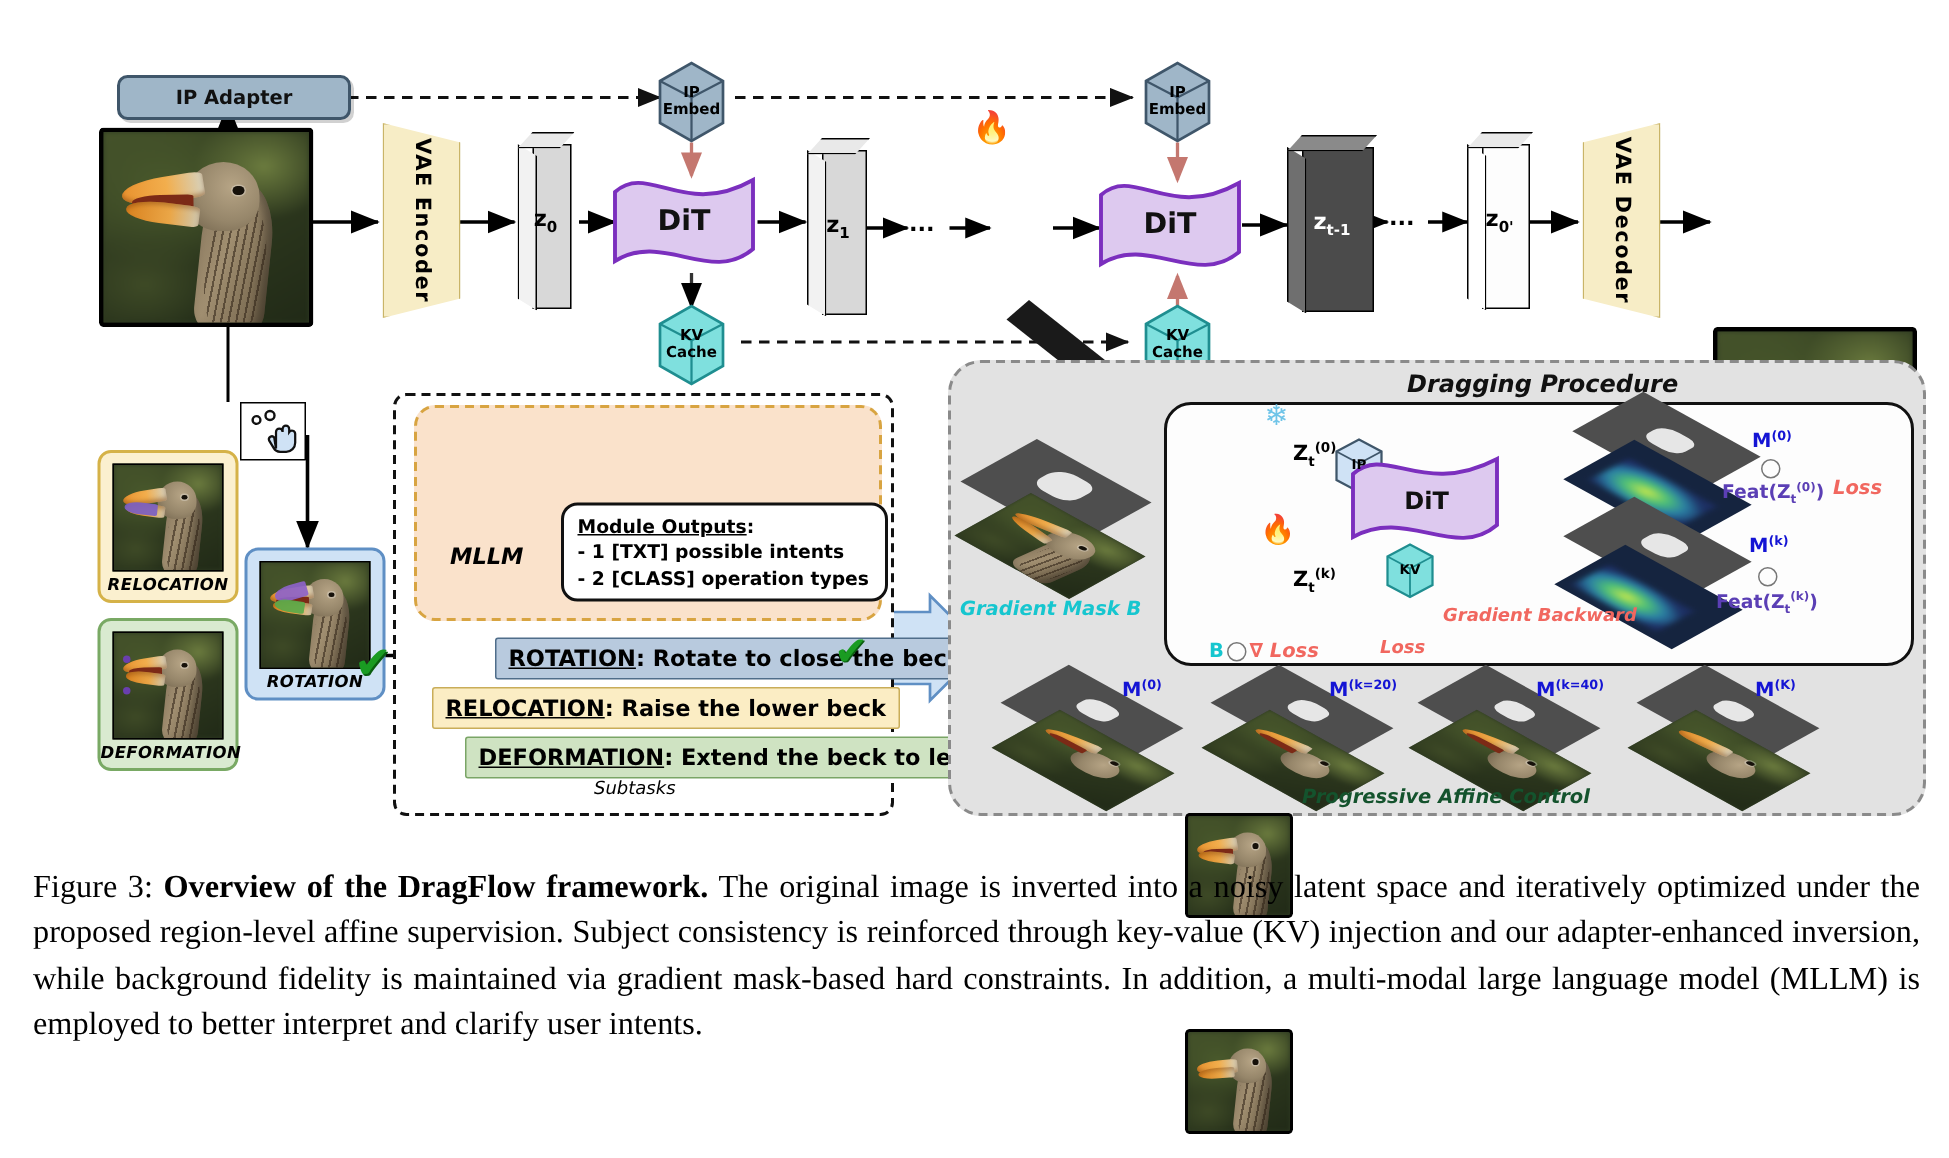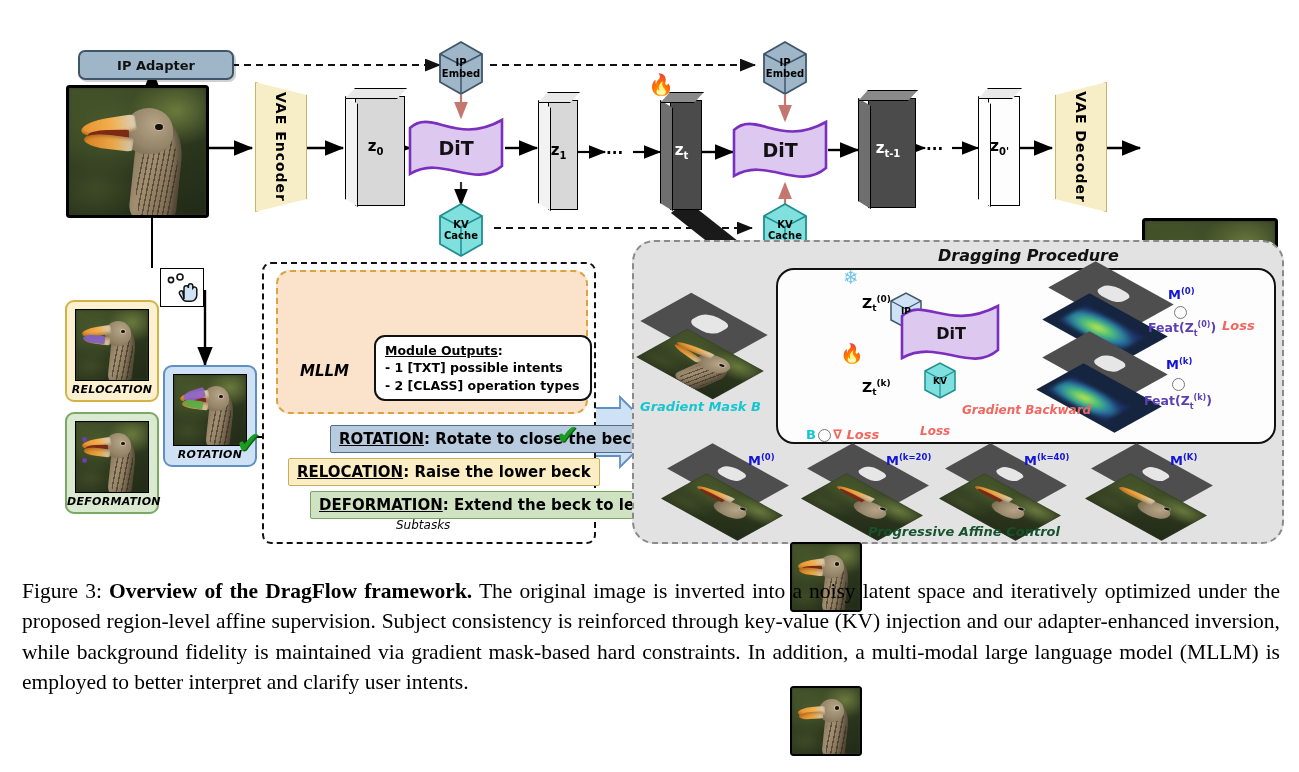--- a/index.html
+++ b/index.html
@@ -275,21 +275,21 @@
   </div>
 
   <div class="abs ipadapter" style="left:78px;top:50px;width:152px;height:26px;">
     <span>IP Adapter</span>
   </div>
 
   <div class="abs vae vae-l" style="left:255px;top:82px;width:50px;height:128px;">
     <span>VAE  Encoder</span>
   </div>
 
-  <div class="slab light" style="left:345px;top:88px;width:60px;height:118px;text-decoration:underline;">
+  <div class="slab light" style="left:345px;top:88px;width:36px;height:118px;text-decoration:underline;">
     <div class="face"></div>
       <div class="side"></div>
       <div class="top"></div>
     <div class="lbl">z<sub>0</sub></div>
   </div>
 
   <div class="dit" style="left:404px;top:112px;width:104px;height:72px;">
     <svg width="104" height="72" style="overflow:visible">
       <path d="M6,16 C28,-4 52,34 98,8 L98,54 C70,78 38,42 6,62 Z" fill="#ddc9ef" stroke="#7b2fbe" stroke-width="2.6"></path>
     </svg>
@@ -319,26 +319,20 @@
   </div>
 
   <div class="slab light" style="left:538px;top:92px;width:40px;height:118px;">
     <div class="face"></div>
       <div class="side"></div>
       <div class="top"></div>
     <div class="lbl">z<sub>1</sub></div>
   </div>
   <div class="abs" style="left:606px;top:140px;font-size:15px;font-weight:700;">...</div>
 
-  <div class="slab dark" style="left:660px;top:92px;width:42px;height:118px;">
-    <div class="face"></div>
-      <div class="side"></div>
-      <div class="top"></div>
-    <div class="lbl">z<sub>t</sub></div>
-  </div>
   <div class="flame" style="left:648px;top:75px;">🔥</div>
 
   <div class="dit" style="left:728px;top:114px;width:104px;height:72px;">
     <svg width="104" height="72" style="overflow:visible">
       <path d="M6,16 C28,-4 52,34 98,8 L98,54 C70,78 38,42 6,62 Z" fill="#ddc9ef" stroke="#7b2fbe" stroke-width="2.6"></path>
     </svg>
     <div class="lab">DiT</div>
   </div>
 
   <div class="cube" style="left:756px;top:38px;width:58px;height:58px;">

